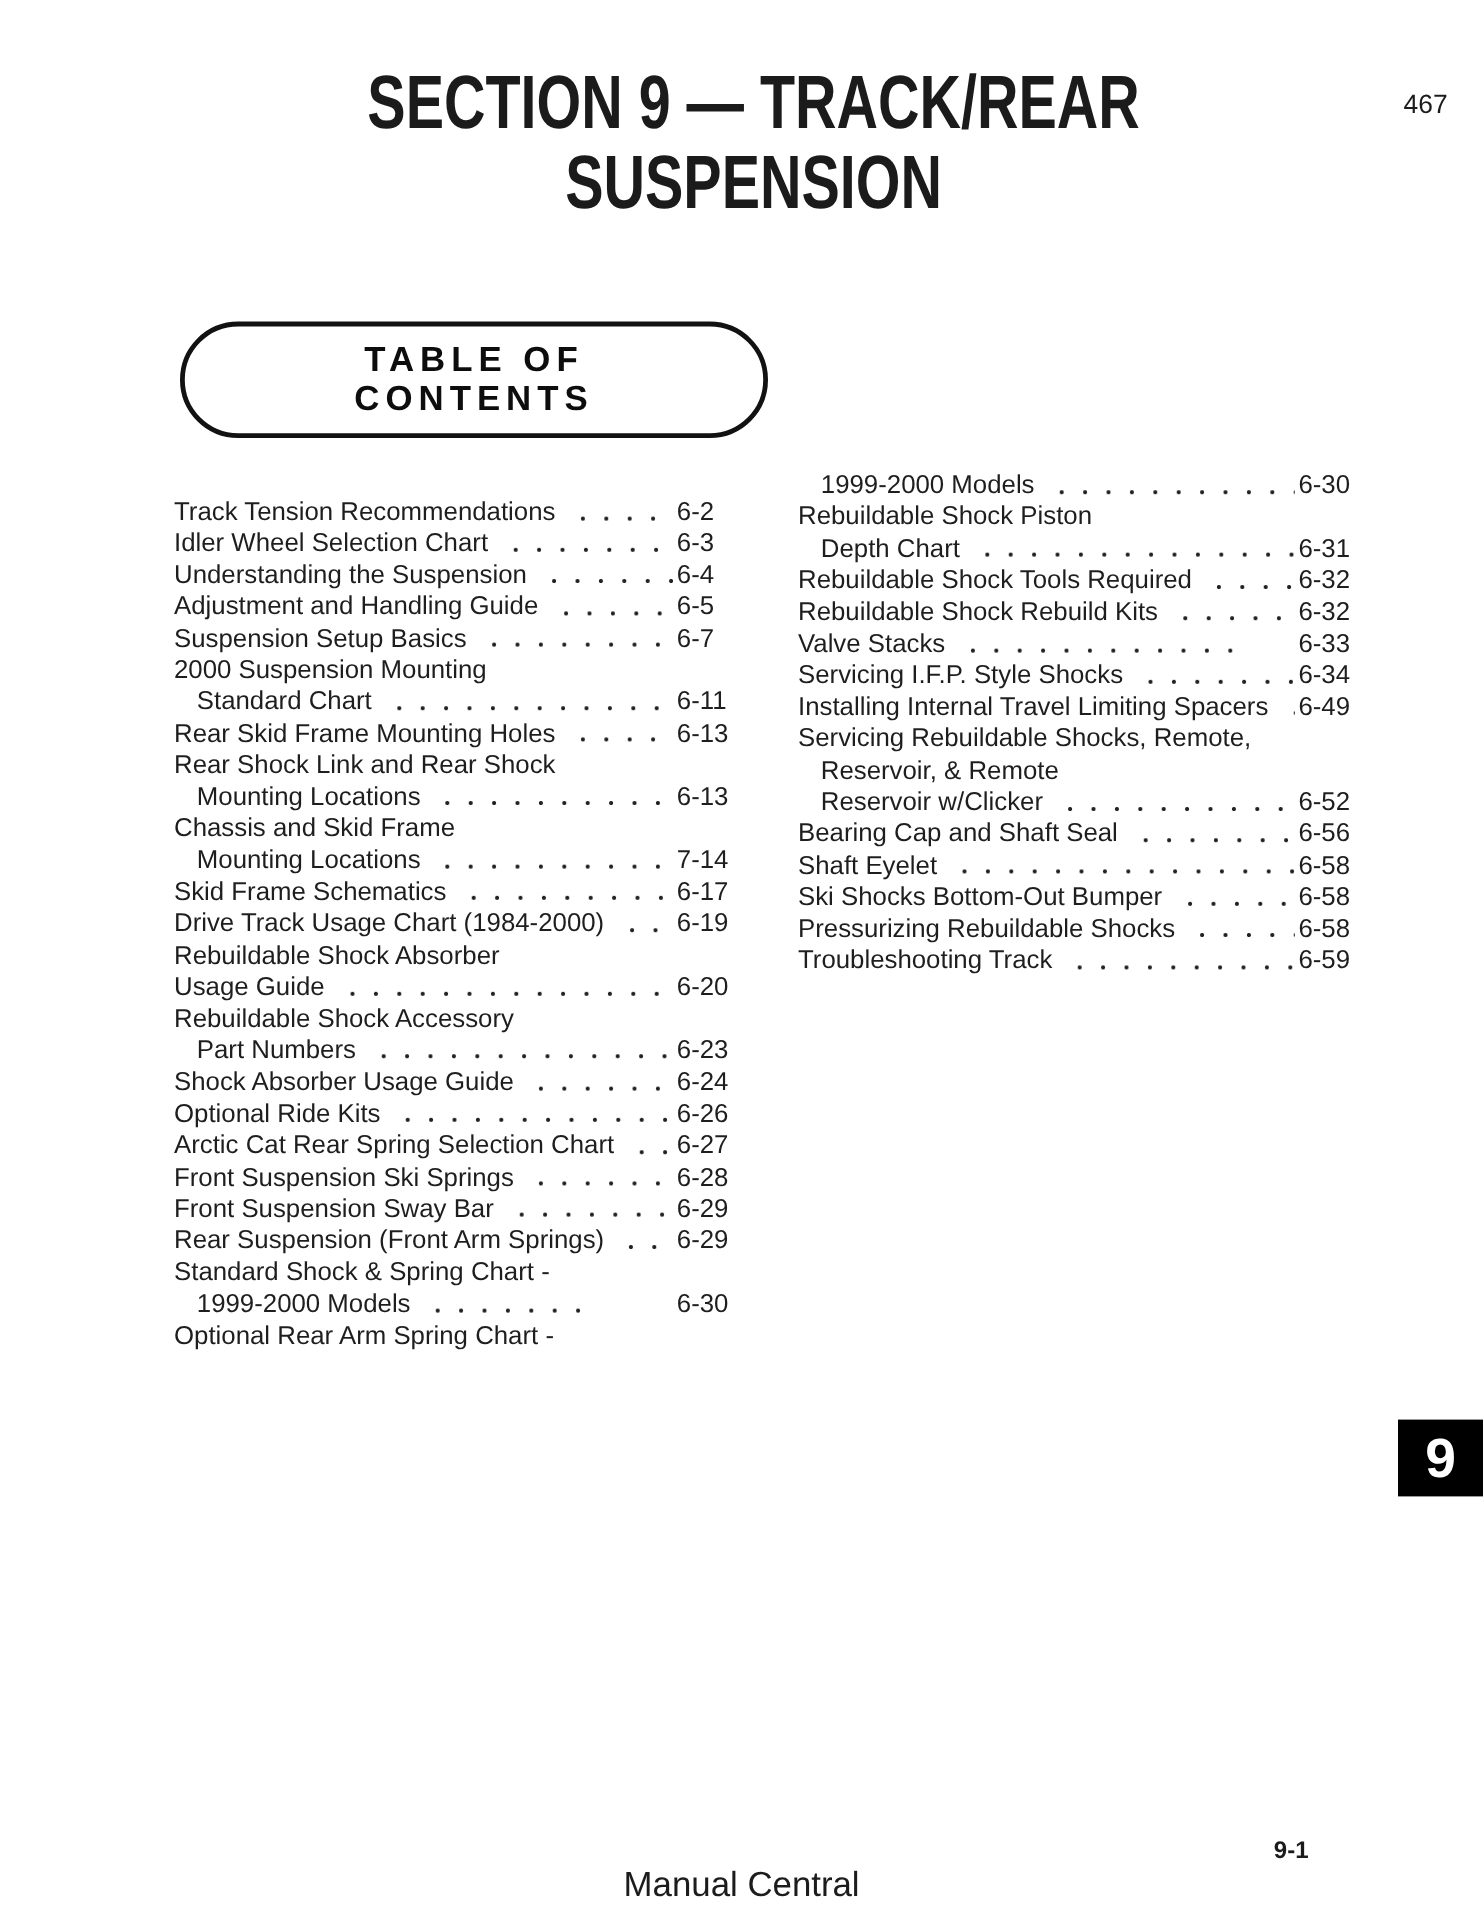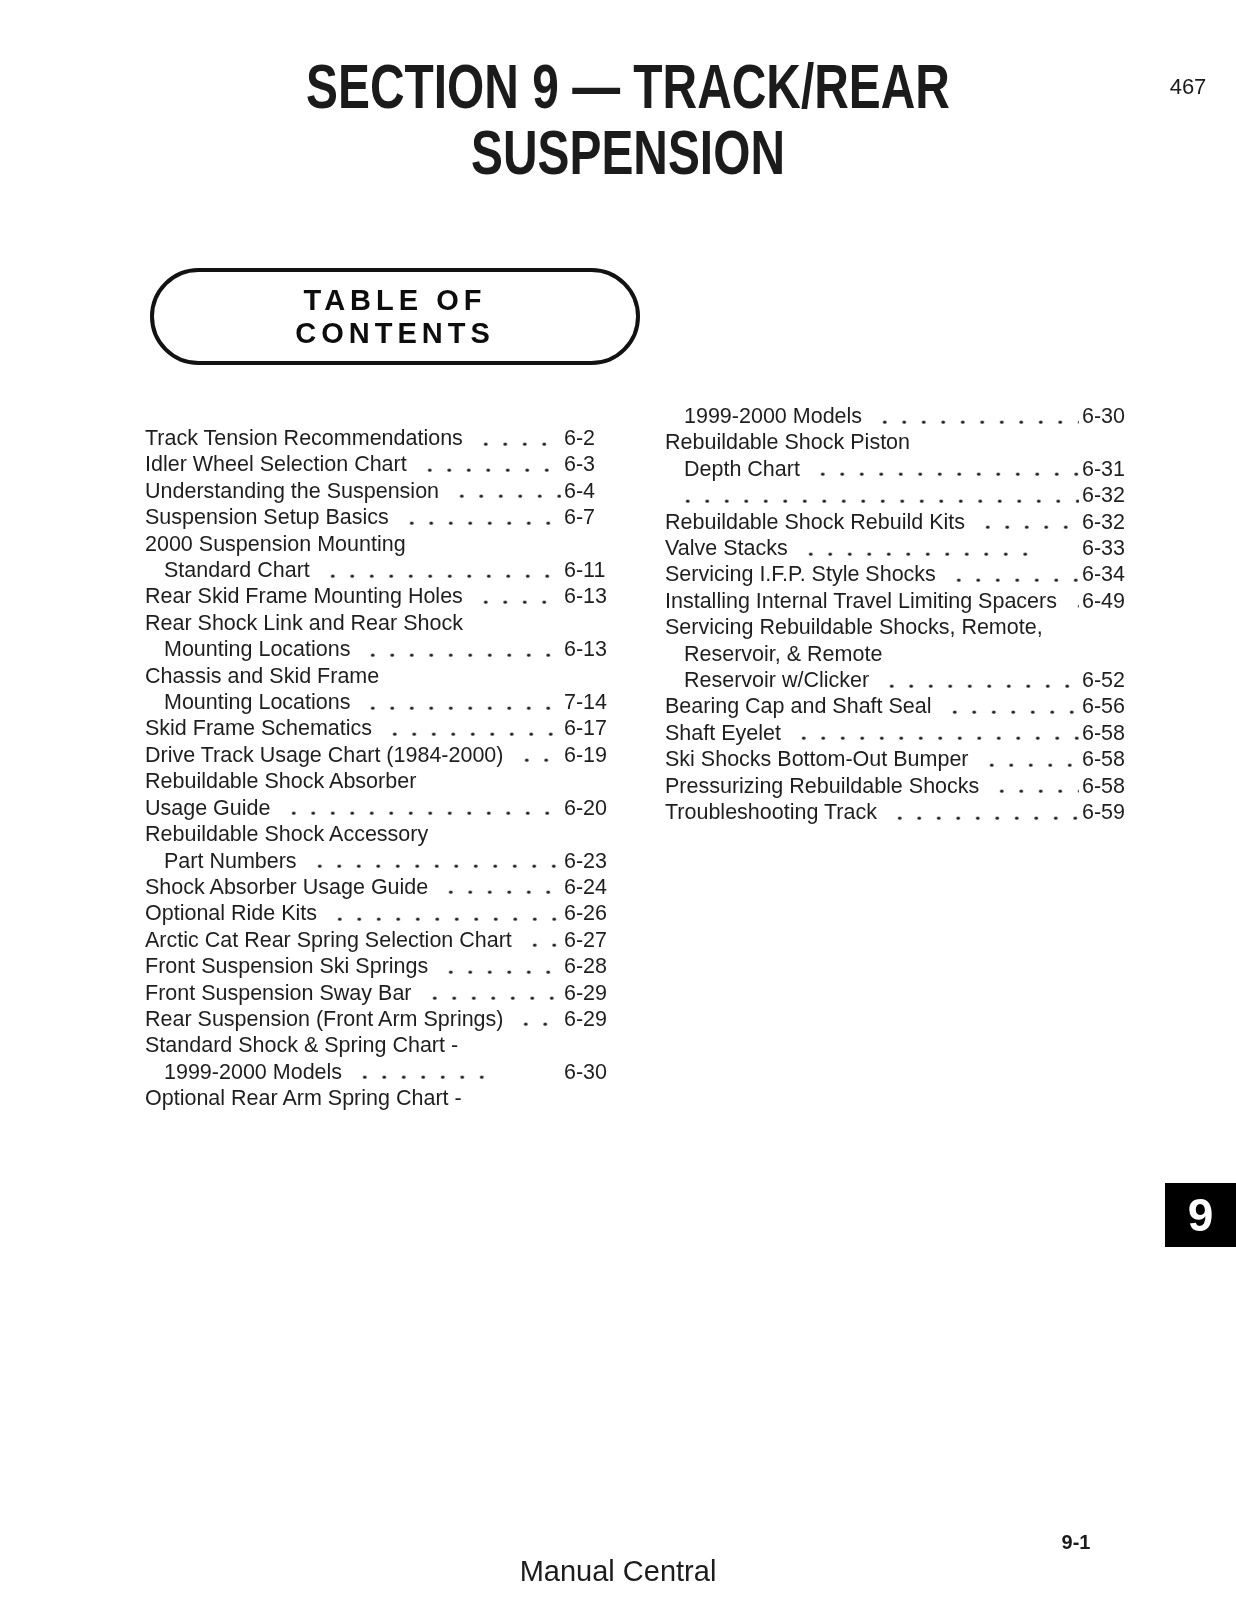--- a/index.html
+++ b/index.html
@@ -30,21 +30,21 @@
     box-sizing:border-box;border:4px solid #121212;border-radius:50px;
     display:flex;flex-direction:column;justify-content:center;align-items:center;
     background:#ffffff;
   }
   .badge .bline{
     font-weight:bold;font-size:29px;line-height:33px;letter-spacing:5px;
     color:#0d0d0d;
   }
 
   
-  .col{position:absolute;font-size:21.5px;line-height:26.4px;color:#1e1e1e;margin-top:12px;}
+  .col{position:absolute;font-size:21.5px;line-height:26.4px;color:#1e1e1e;}
   .col-left{left:145px;top:413px;width:465px;}
   .col-right{left:665px;top:391px;width:463px;}
   .row{display:flex;min-width:0;}
   .row .t{white-space:nowrap;flex:0 0 auto;}
   .row.indent .t{padding-left:19px;}
   .leader{
     flex:1 1 auto;min-width:0;margin:0 3px 0 6px;
     background-image:radial-gradient(circle, #222222 1.45px, rgba(0,0,0,0) 1.95px);
     background-size:19.5px 26.4px;background-repeat:repeat-x;
     background-position:7px 5.5px;
@@ -96,20 +96,25 @@
         <span class="t">Idler Wheel Selection Chart</span>
         <span class="leader"></span>
         <span class="pg">6-3</span>
       </div>
       <div class="row">
         <span class="t">Understanding the Suspension</span>
         <span class="leader"></span>
         <span class="pg">6-4</span>
       </div>
       <div class="row">
+        <span class="t">Adjustment and Handling Guide</span>
+        <span class="leader"></span>
+        <span class="pg">6-5</span>
+      </div>
+      <div class="row">
         <span class="t">Suspension Setup Basics</span>
         <span class="leader"></span>
         <span class="pg">6-7</span>
       </div>
       <div class="row">
         <span class="t">2000 Suspension Mounting</span>
       </div>
       <div class="row indent">
         <span class="t">Standard Chart</span>
         <span class="leader"></span>
@@ -212,20 +217,21 @@
       </div>
       <div class="row">
         <span class="t">Rebuildable Shock Piston</span>
       </div>
       <div class="row indent">
         <span class="t">Depth Chart</span>
         <span class="leader"></span>
         <span class="pg">6-31</span>
       </div>
       <div class="row">
+        <span class="t">Rebuildable Shock Tools Required</span>
         <span class="leader"></span>
         <span class="pg">6-32</span>
       </div>
       <div class="row">
         <span class="t">Rebuildable Shock Rebuild Kits</span>
         <span class="leader"></span>
         <span class="pg">6-32</span>
       </div>
       <div class="row">
         <span class="t">Valve Stacks</span>

